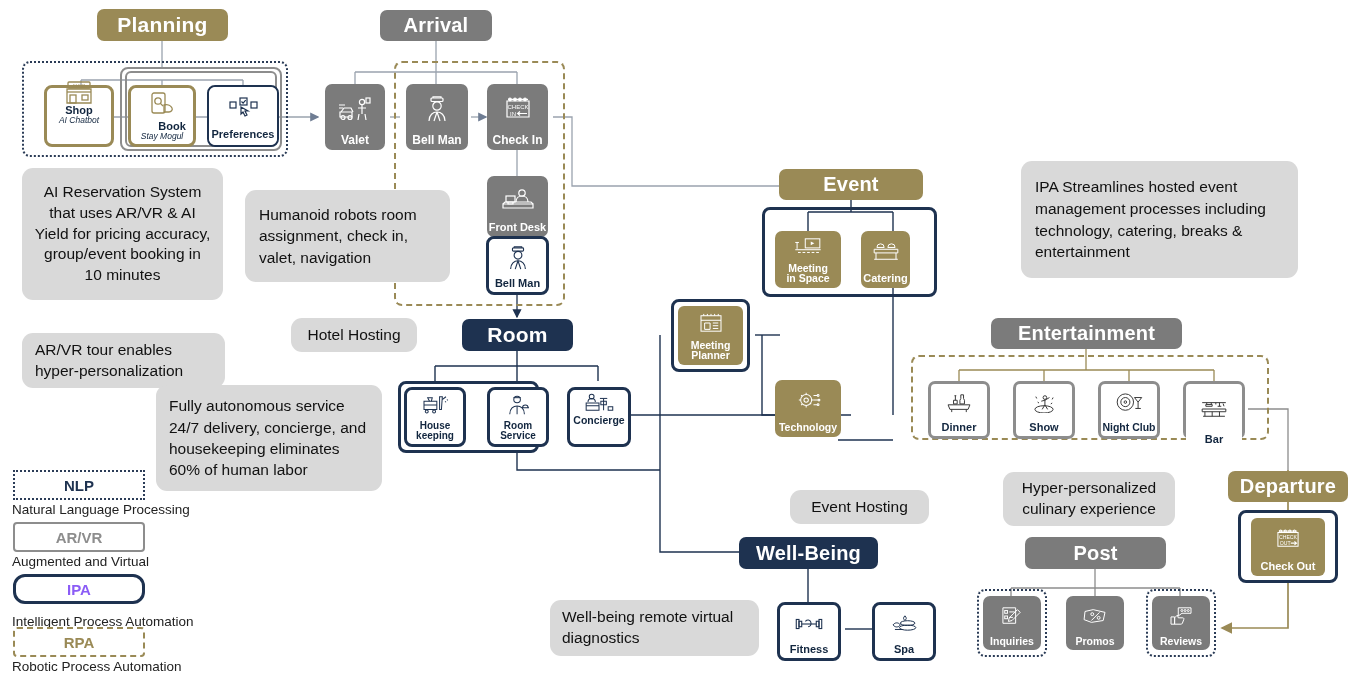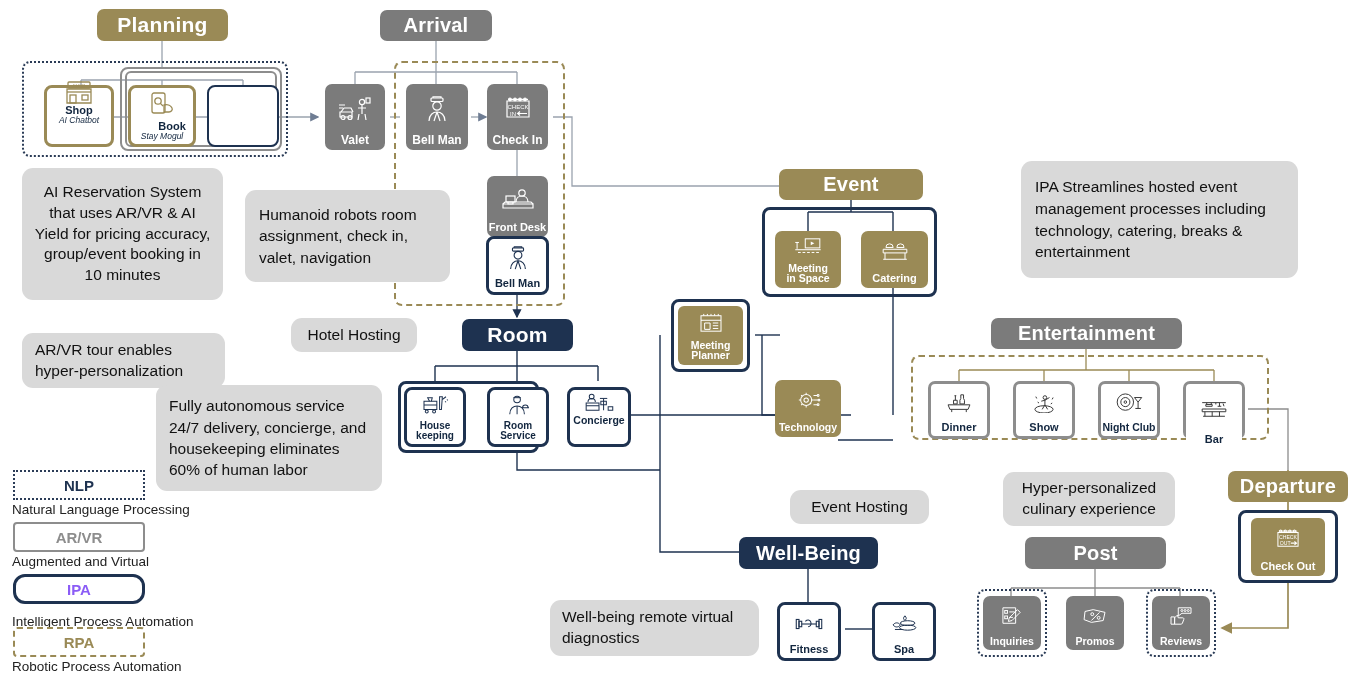--- a/index.html
+++ b/index.html
@@ -208,20 +208,32 @@
           <circle cx="11" cy="9" r="3.2"></circle>
           <path d="M13.4 11.4 L16 14"></path>
         <path d="M17 13 c4 -1 7 1 8 3 c1 2 -1 4 -3 4 h-5 z"></path>
       </svg>
     </div>
     <div class="lbl" style="font-size:11px;margin-left:20px;">Book</div>
     <div class="sub" style="font-size:8.5px;">Stay Mogul</div>
   </div>
 
   <div class="frame ipa" style="left:207px;top:85px;width:72px;height:62px;border-width:2px;"></div>
+  <div class="node white" style="left:209px;top:87px;width:68px;height:58px;padding-bottom:5px;">
+    <div class="glyph">
+      <svg width="34" height="22" viewBox="0 0 34 22" fill="none" stroke="#1e3250" stroke-width="1.2">
+        <rect x="4" y="5" width="6" height="6"></rect>
+          <rect x="14" y="1" width="7" height="7"></rect>
+          <path d="M15.5 4.5 l1.6 1.6 l2.6 -3"></path>
+        <rect x="25" y="5" width="6" height="6"></rect>
+        <path d="M15 10 v7 l2 -2 l2 4 l2 -1 l-2 -4 h3 z" fill="#fff"></path>
+      </svg>
+    </div>
+    <div class="lbl" style="font-size:11px;">Preferences</div>
+  </div>
 
   <div class="node grey" style="left:325px;top:84px;width:60px;height:66px;padding-bottom:4px;">
     <div class="glyph">
       <svg width="34" height="26" viewBox="0 0 34 26" fill="none" stroke="#fff" stroke-width="1.2">
         <path d="M2 16 h12 v5 h-12 z"></path>
           <circle cx="5" cy="21.5" r="2"></circle>
           <circle cx="12" cy="21.5" r="2"></circle>
           <path d="M3 16 l3 -4 h7 l2 4"></path>
         <path d="M1 9 h6 M1 12 h4"></path>
         <circle cx="24" cy="6" r="2.6"></circle>
@@ -347,21 +359,21 @@
           <path d="M19 5 l4 2 l-4 2 z" fill="#fff" stroke="none"></path>
         <path d="M4 6 v7 M2 6 h4"></path>
         <path d="M2 14 h28"></path>
         <path d="M5 17 h3 M10 17 h3 M15 17 h3 M20 17 h3 M25 17 h3"></path>
       </svg>
     </div>
     <div class="lbl" style="font-size:10.5px;white-space:pre-line;">Meeting
 in Space</div>
   </div>
 
-  <div class="node gold" style="left:861px;top:231px;width:67px;height:57px;padding-bottom:4px;">
+  <div class="node gold" style="left:861px;top:231px;width:49px;height:57px;padding-bottom:4px;">
     <div class="glyph">
       <svg width="30" height="20" viewBox="0 0 32 22" fill="none" stroke="#fff" stroke-width="1.1">
         <path d="M6 6 a4 4 0 0 1 8 0 z"></path>
           <path d="M18 6 a4 4 0 0 1 8 0 z"></path>
         <path d="M3 8 h26 v4 h-26 z"></path>
           <path d="M5 12 v7 M27 12 v7 M3 19 h26"></path>
       </svg>
     </div>
     <div class="lbl" style="font-size:11px;">Catering</div>
   </div>

